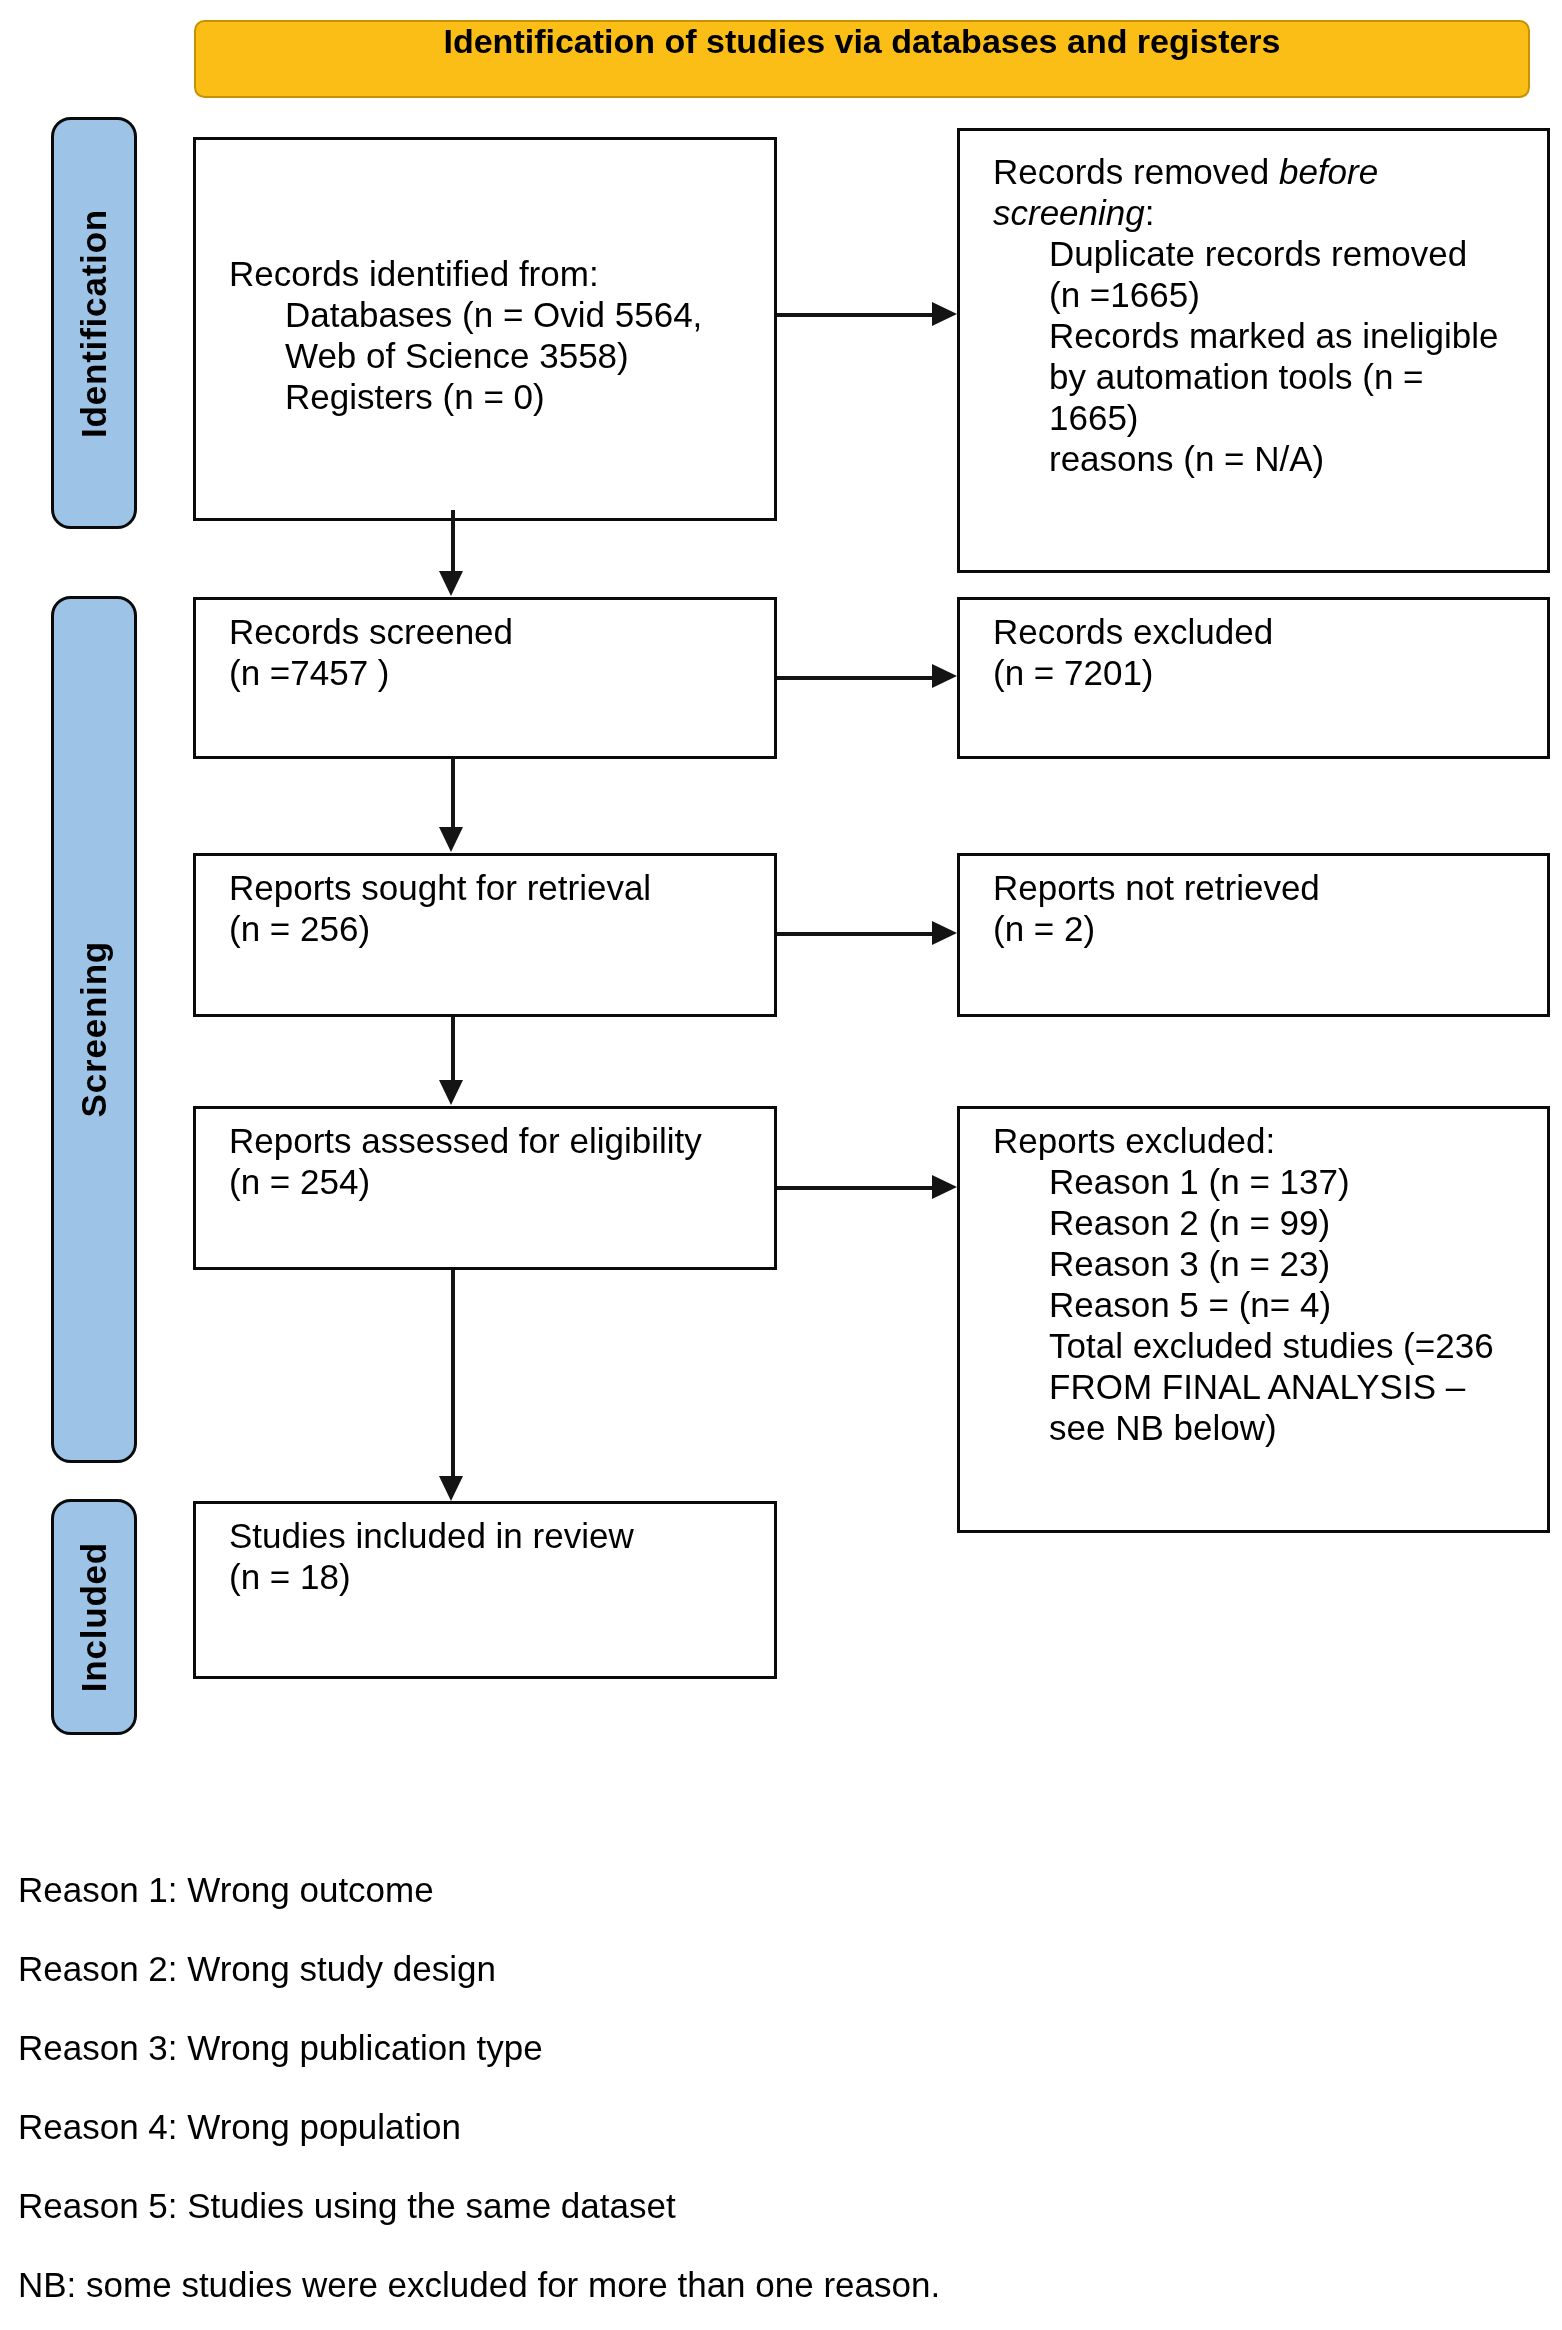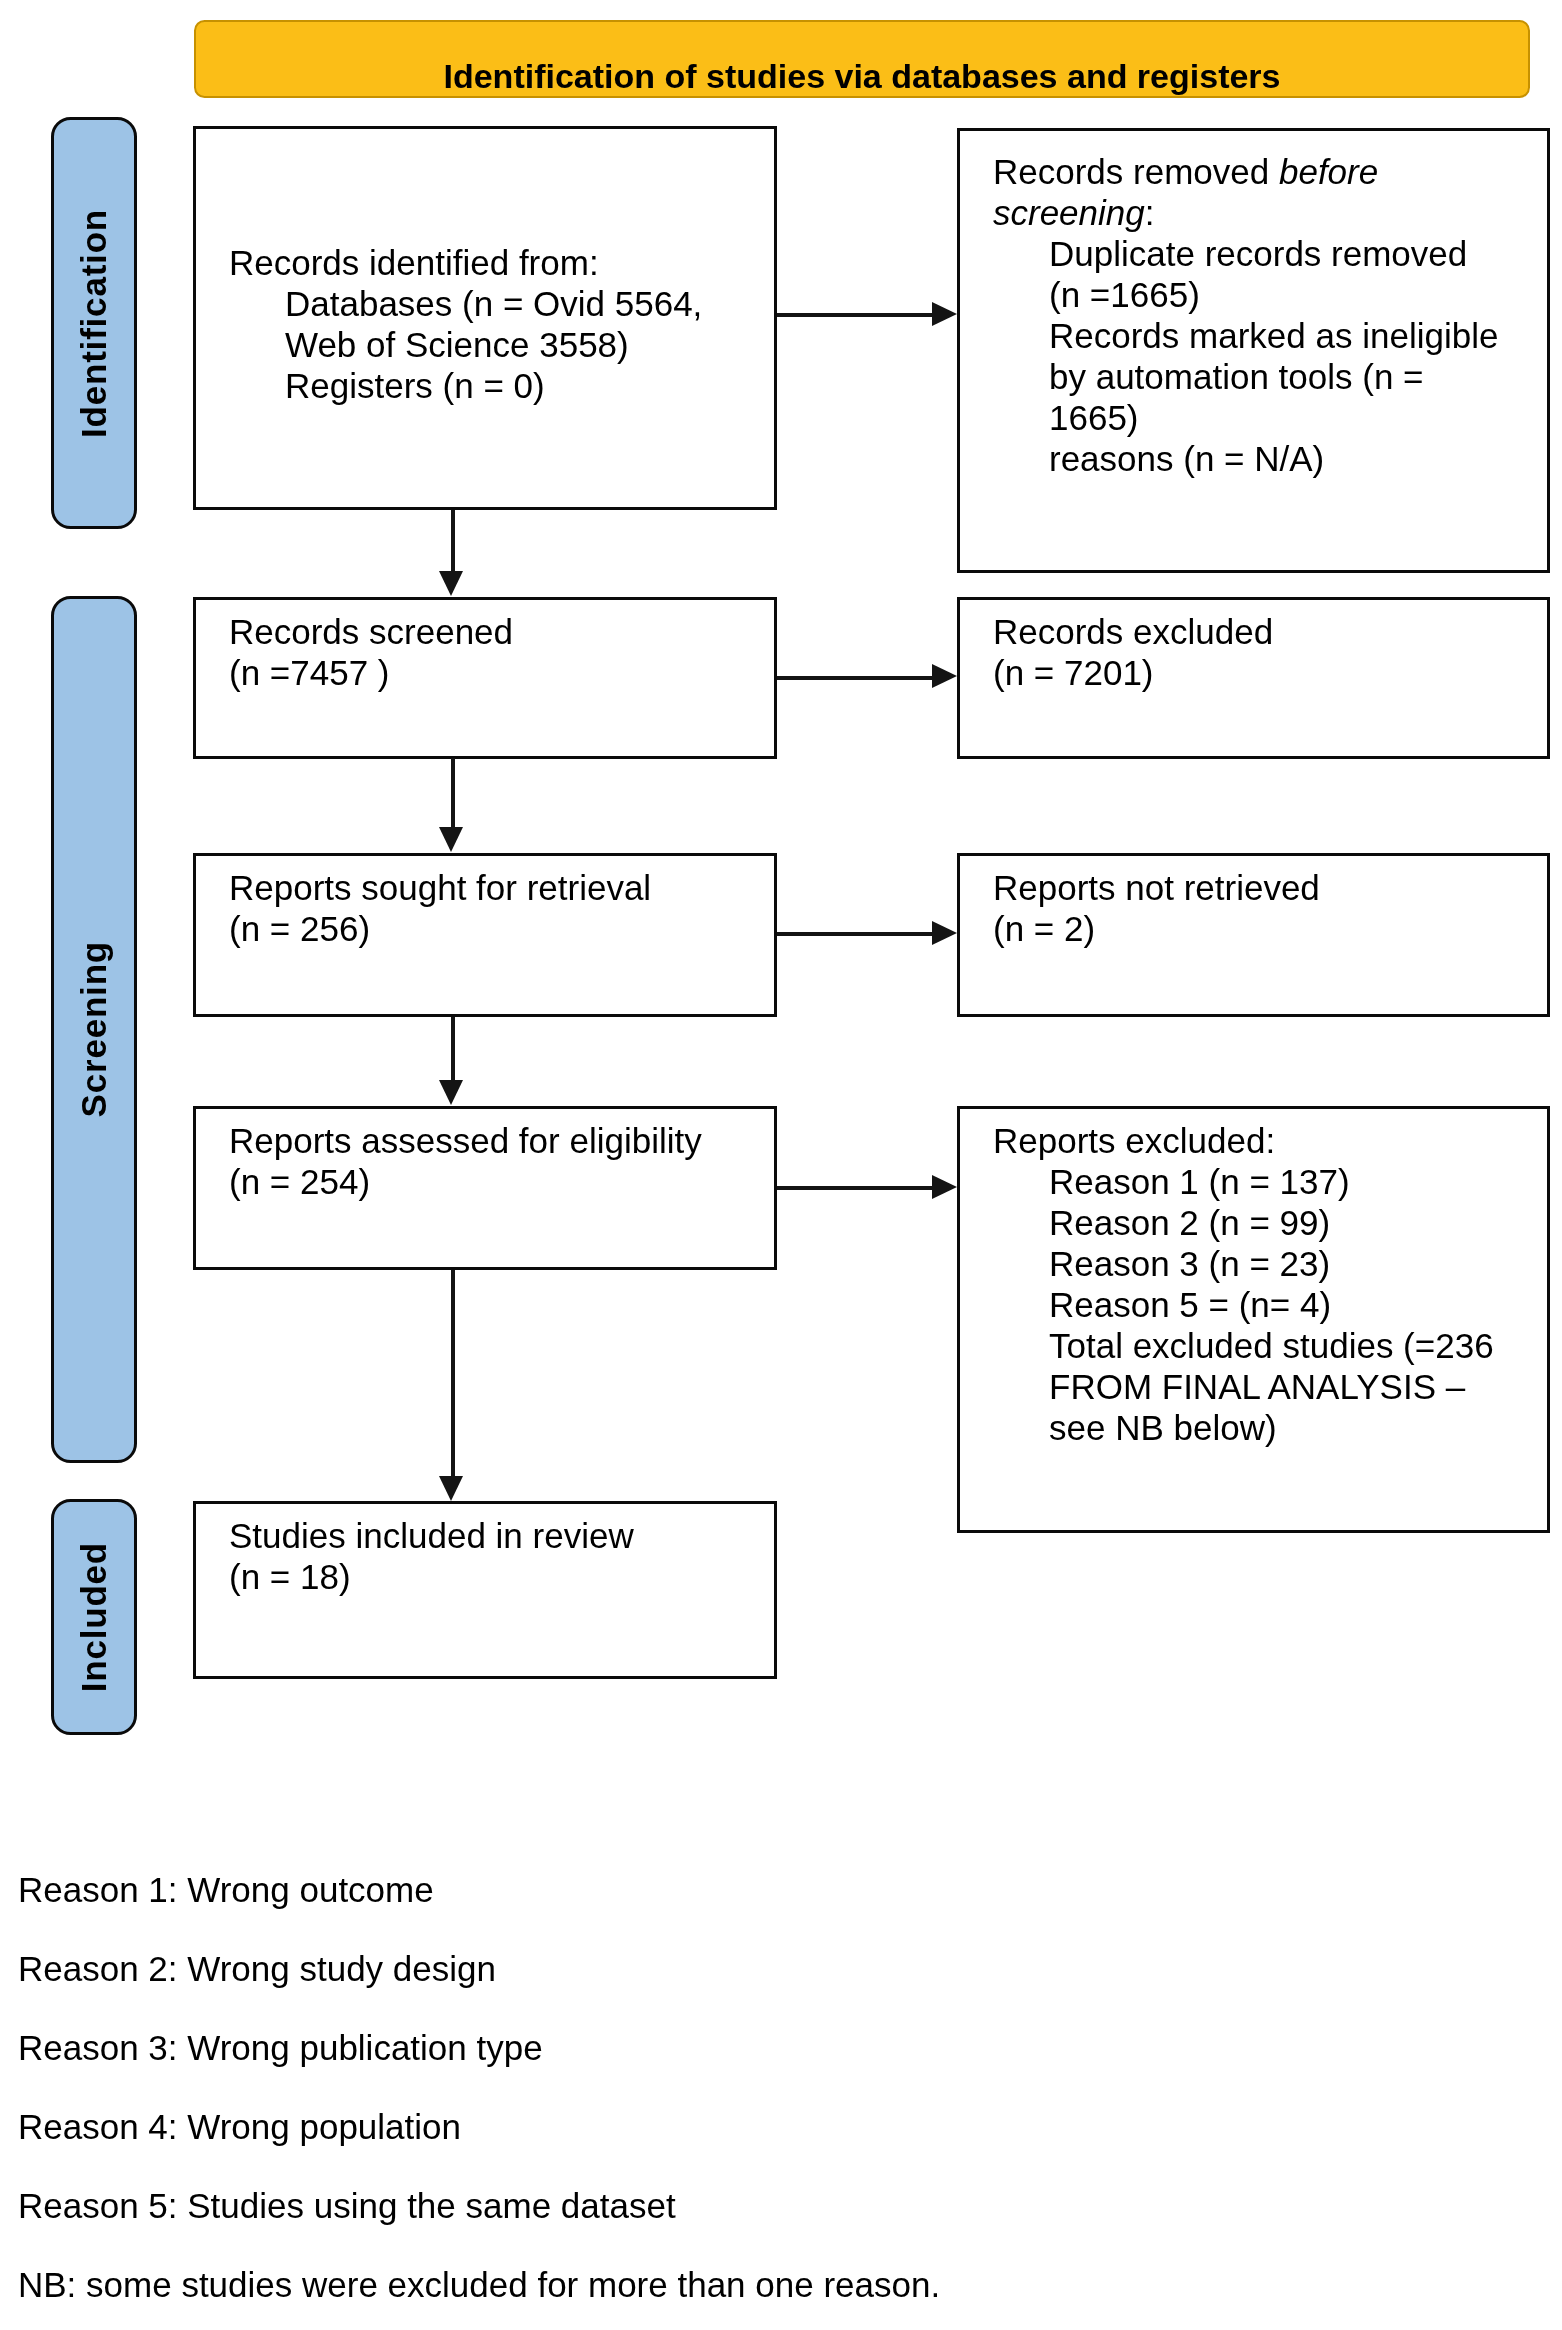--- a/index.html
+++ b/index.html
@@ -5,21 +5,21 @@
   html,body { margin:0; padding:0; background:#ffffff; }
   .canvas {
     position:relative; width:1562px; height:2330px; background:#ffffff;
     font-family:"Liberation Sans", sans-serif; color:#000;
   }
 
   
   .banner {
     position:absolute; left:194px; top:19.6px; width:1336px; height:78px;
     background:#FBBE17; border:2.3px solid #C79100; border-radius:10.5px;
-    display:flex; align-items:flex-end; justify-content:center;
+    display:flex; align-items:flex-start; justify-content:center;
     font-weight:bold; font-size:34px; box-sizing:border-box;
   }
 
   
   .stage {
     position:absolute; left:51px; width:86px;
     background:#9DC3E6; border:3.8px solid #0a0a0a; border-radius:19.6px;
     display:flex; align-items:center; justify-content:center; box-sizing:border-box;
   }
   .stage span {
@@ -37,21 +37,21 @@
     display:flex; flex-direction:column; justify-content:flex-start;
     padding:10.5px 18px 10.5px 33px;
   }
   .box .line { white-space:nowrap; }
   .box .line.ind { padding-left:56px; }
   .i { font-style:italic; }
 
   .col-left  { left:193px;  width:584px; }
   .col-right { left:957px; width:593px; }
 
-  .box-identified { top:126px;  height:384px; padding-top:113px; }
+  .box-identified { top:137px;  height:384px; padding-top:113px; }
   .box-removed    { top:128px;  height:445px; padding-top:19.6px; }
   .box-screened   { top:597px;  height:162px; }
   .box-excluded   { top:597px;  height:162px; }
   .box-sought     { top:853px; height:164px; }
   .box-notretr    { top:853px; height:164px; }
   .box-assessed   { top:1106px; height:164px; }
   .box-repexcl    { top:1106px; height:427px; }
   .box-included   { top:1501px; height:178px; }
 
   

